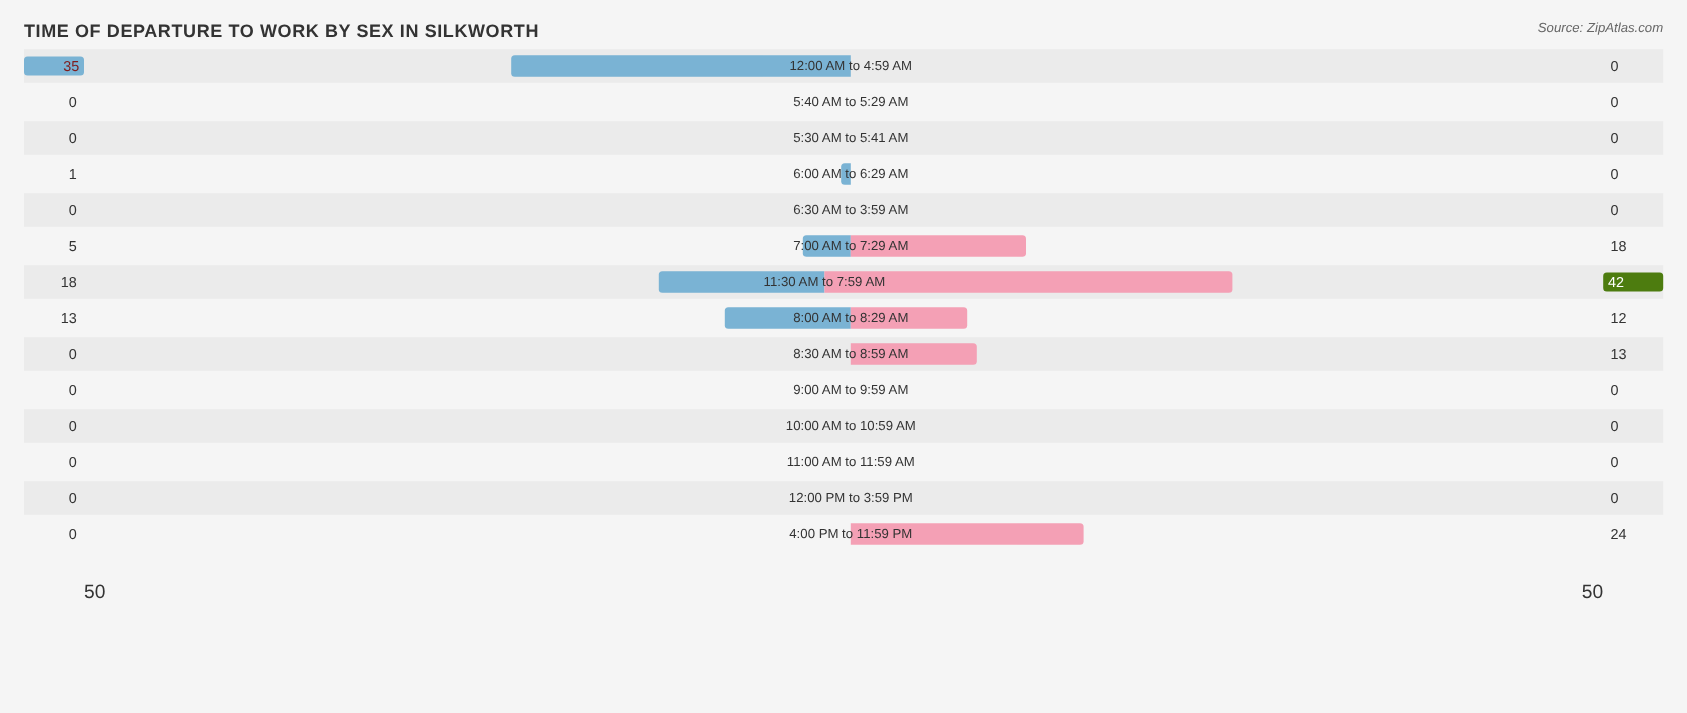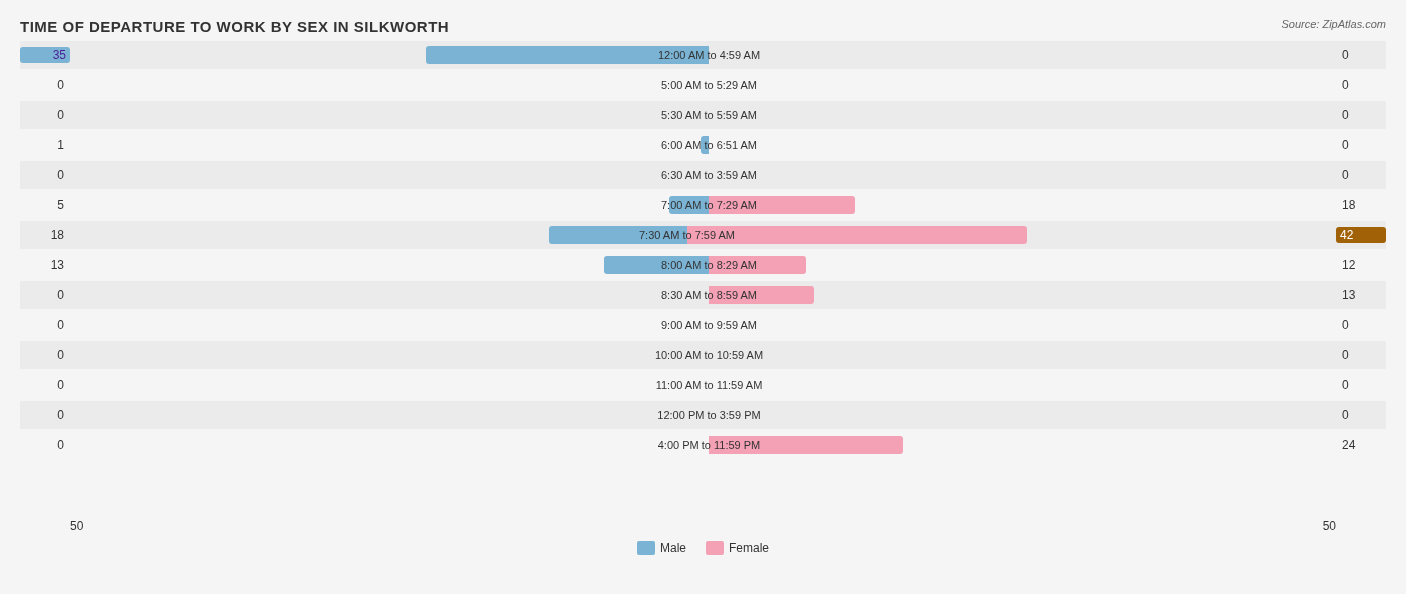--- a/index.html
+++ b/index.html
@@ -7,21 +7,21 @@
       background: #f5f5f5;
       font-family: Arial, sans-serif;
       width: 1406px;
       height: 594px;
       overflow: hidden;
     }
     .chart-container {
       background: #f5f5f5;
       width: 1406px;
       height: 594px;
-      padding: 18px 20px 42px 20px;
+      padding: 18px 20px 76px 20px;
       position: relative;
     }
     .chart-title {
       font-size: 15px;
       font-weight: bold;
       color: #333;
       margin-bottom: 4px;
       text-transform: uppercase;
       letter-spacing: 0.5px;
     }
@@ -130,69 +130,69 @@
     }
     .legend-swatch {
       width: 18px;
       height: 14px;
       border-radius: 2px;
     }
     .axis-labels {
       display: flex;
       justify-content: space-between;
       padding: 0 50px;
-      font-size: 12px;
+      font-size: 16px;
       color: #333;
       margin-top: 4px;
     }
   </style>
 </head>
 <body>
 
 <div class="chart-container">
   <div class="chart-title">TIME OF DEPARTURE TO WORK BY SEX IN SILKWORTH</div>
   <div class="source-text">Source: ZipAtlas.com</div>
 
   <div class="chart-area" id="chart-rows">
   <div class="row">
-        <div class="label-left" style="background: rgb(122, 179, 212); color: #4c1d95; border-radius: 3px; padding: 1px 4px;">35</div>
+        <div class="label-left" style="background: rgb(122, 179, 212); color: #7f1d1d; border-radius: 3px; padding: 1px 4px;">35</div>
         <div class="bars-center">
           <div class="male-bar-container" style="right: 50%;">
             <div class="male-bar" style="width: 283.333px;"></div>
           </div>
           <div class="center-label">12:00 AM to 4:59 AM</div>
           <div class="female-bar-container" style="left: 50%;"></div>
         </div>
         <div class="label-right">0</div>
       </div>
       <div class="row">
         <div class="label-left">0</div>
         <div class="bars-center">
           <div class="male-bar-container" style="right: 50%;"></div>
-          <div class="center-label">5:00 AM to 5:29 AM</div>
-          <div class="female-bar-container" style="left: 50%;"></div>
-        </div>
-        <div class="label-right">0</div>
-      </div>
-      <div class="row">
-        <div class="label-left">0</div>
-        <div class="bars-center">
-          <div class="male-bar-container" style="right: 50%;"></div>
-          <div class="center-label">5:30 AM to 5:59 AM</div>
+          <div class="center-label">5:40 AM to 5:29 AM</div>
+          <div class="female-bar-container" style="left: 50%;"></div>
+        </div>
+        <div class="label-right">0</div>
+      </div>
+      <div class="row">
+        <div class="label-left">0</div>
+        <div class="bars-center">
+          <div class="male-bar-container" style="right: 50%;"></div>
+          <div class="center-label">5:30 AM to 5:41 AM</div>
           <div class="female-bar-container" style="left: 50%;"></div>
         </div>
         <div class="label-right">0</div>
       </div>
       <div class="row">
         <div class="label-left">1</div>
         <div class="bars-center">
           <div class="male-bar-container" style="right: 50%;">
             <div class="male-bar" style="width: 8.09524px;"></div>
           </div>
-          <div class="center-label">6:00 AM to 6:51 AM</div>
+          <div class="center-label">6:00 AM to 6:29 AM</div>
           <div class="female-bar-container" style="left: 50%;"></div>
         </div>
         <div class="label-right">0</div>
       </div>
       <div class="row">
         <div class="label-left">0</div>
         <div class="bars-center">
           <div class="male-bar-container" style="right: 50%;"></div>
           <div class="center-label">6:30 AM to 3:59 AM</div>
           <div class="female-bar-container" style="left: 50%;"></div>
@@ -211,26 +211,26 @@
           </div>
         </div>
         <div class="label-right">18</div>
       </div>
       <div class="row">
         <div class="label-left">18</div>
         <div class="bars-center">
           <div class="male-bar-container" style="right: 50%;">
             <div class="male-bar" style="width: 137.619px;"></div>
           </div>
-          <div class="center-label">7:30 AM to 7:59 AM</div>
+          <div class="center-label">11:30 AM to 7:59 AM</div>
           <div class="female-bar-container" style="left: 50%;">
             <div class="female-bar" style="width: 340px;"></div>
           </div>
         </div>
-        <div class="label-right" style="background: #a16207; color: white; border-radius: 3px; padding: 1px 4px; display: inline-block; margin-left: 44px;">42</div>
+        <div class="label-right" style="background: #4d7c0f; color: white; border-radius: 3px; padding: 1px 4px; display: inline-block; margin-left: 44px;">42</div>
       </div>
       <div class="row">
         <div class="label-left">13</div>
         <div class="bars-center">
           <div class="male-bar-container" style="right: 50%;">
             <div class="male-bar" style="width: 105.238px;"></div>
           </div>
           <div class="center-label">8:00 AM to 8:29 AM</div>
           <div class="female-bar-container" style="left: 50%;">
             <div class="female-bar" style="width: 97.1429px;"></div>
@@ -296,23 +296,13 @@
         </div>
         <div class="label-right">24</div>
       </div>
     </div>
 
   <div class="axis-labels">
     <span>50</span>
     <span>50</span>
   </div>
 
-  <div class="legend">
-    <div class="legend-item">
-      <div class="legend-swatch" style="background:#7ab3d4;"></div>
-      <span>Male</span>
-    </div>
-    <div class="legend-item">
-      <div class="legend-swatch" style="background:#f4a0b5;"></div>
-      <span>Female</span>
-    </div>
-  </div>
 </div>
 
 </body></html>

